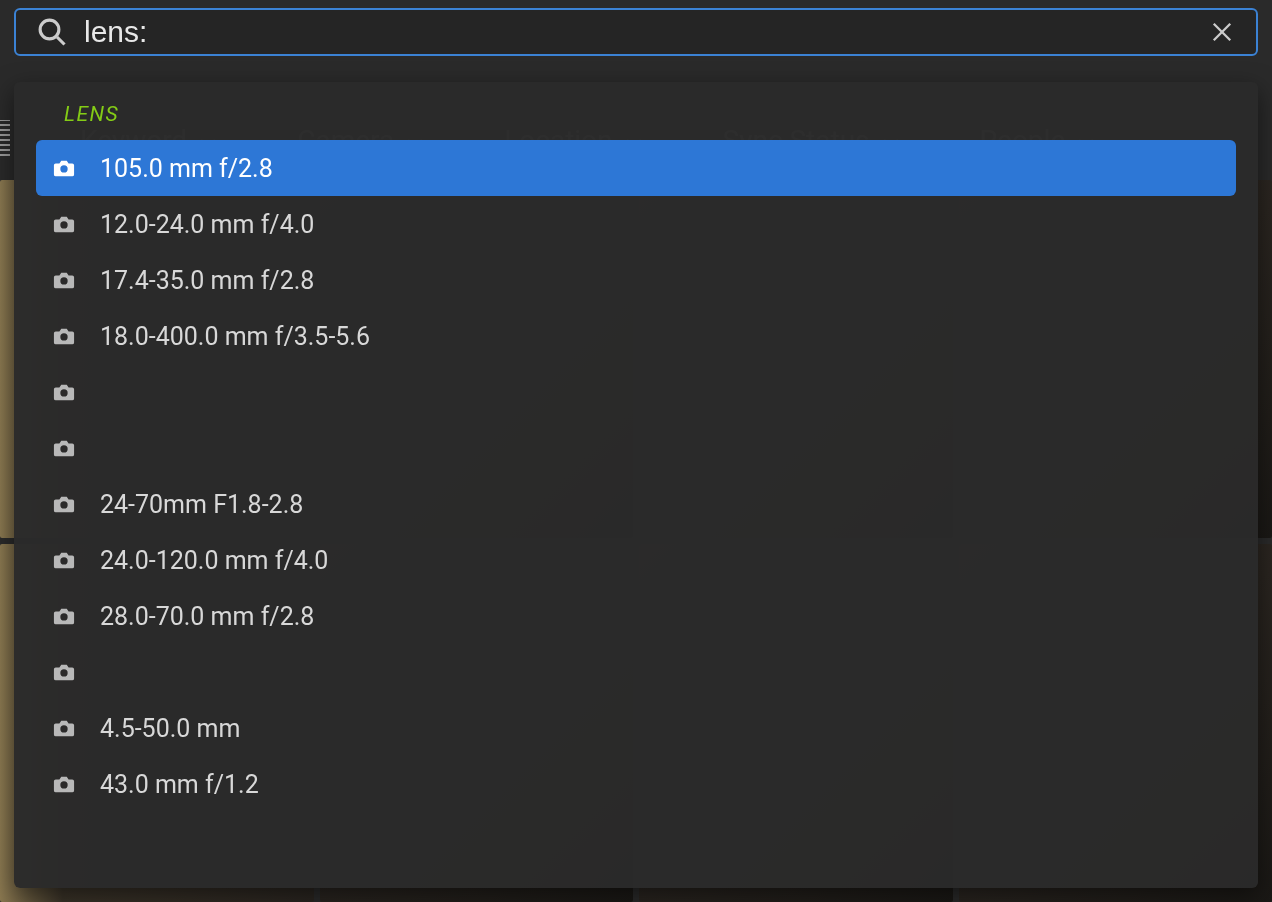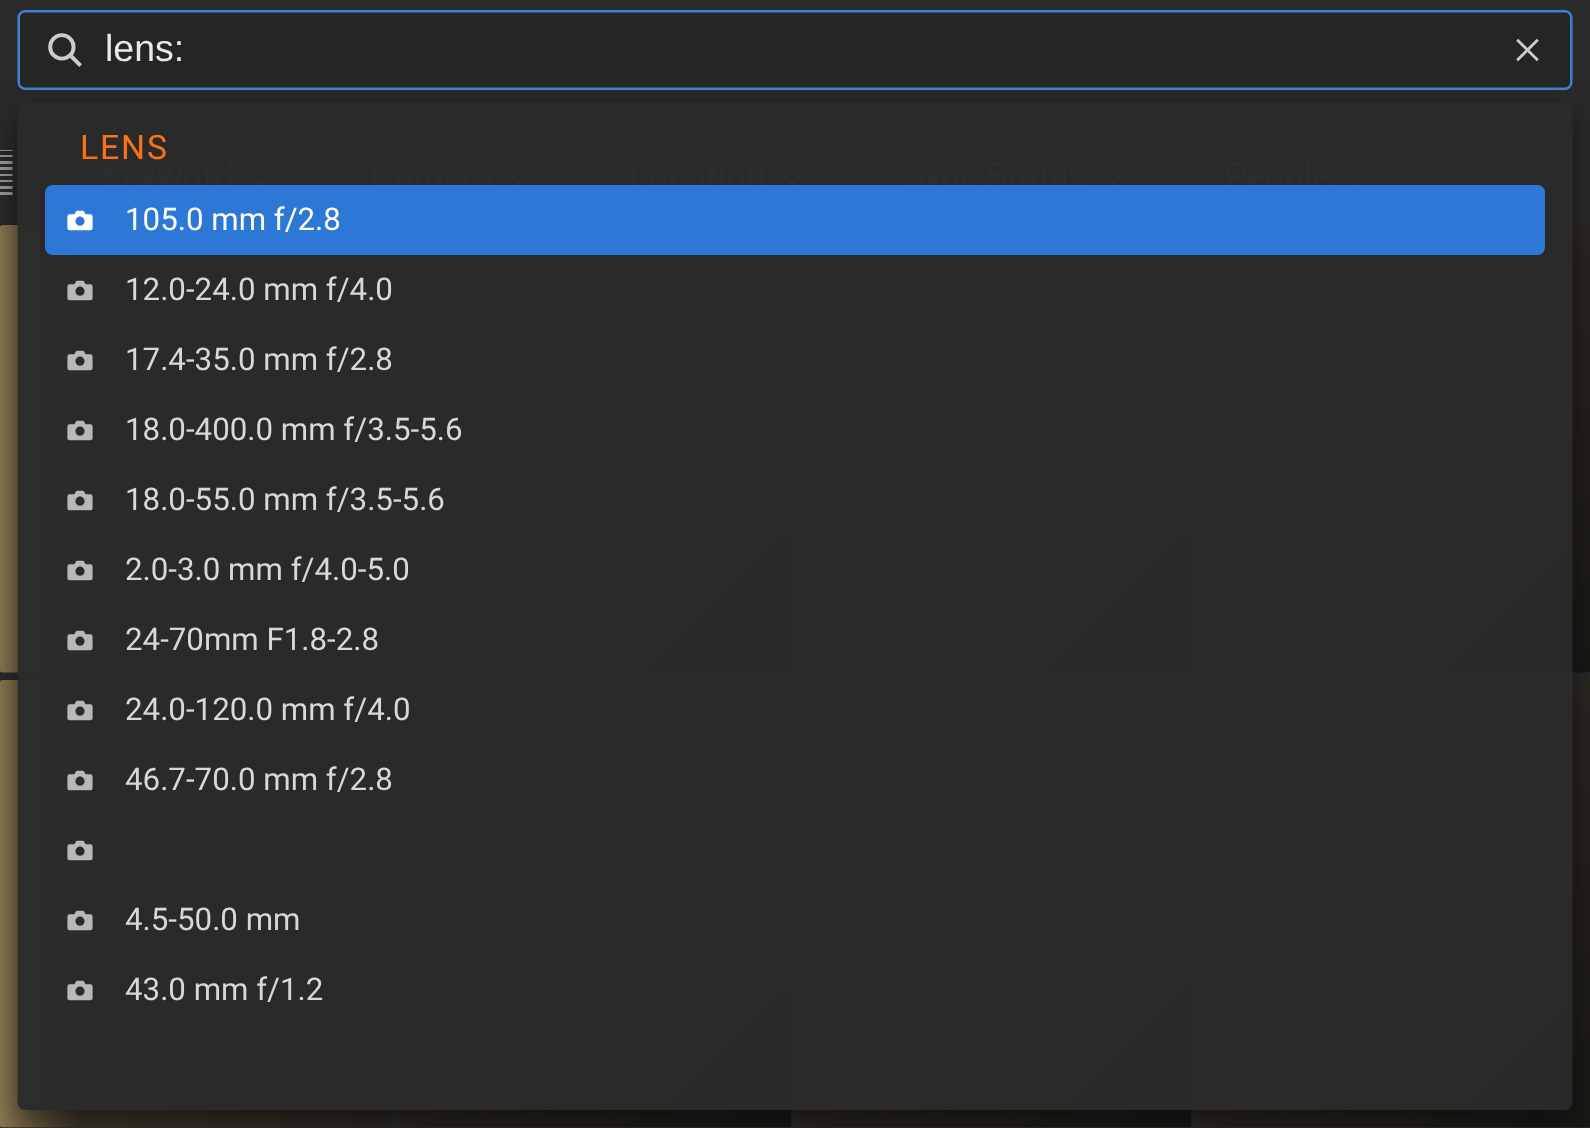--- a/index.html
+++ b/index.html
@@ -62,21 +62,21 @@
     .thumb.left-edge {
       background: linear-gradient(90deg, #8a7850 0%, #3a3328 20%, #2a2520 100%);
     }
     
     
     .search-container {
       position: absolute;
       top: 8px;
       left: 14px;
       right: 14px;
-      height: 64px;
+      height: 48px;
       background: #252525;
       border: 2px solid #3b82d4;
       border-radius: 6px;
       display: flex;
       align-items: center;
       padding: 0 16px;
       z-index: 10;
     }
     .search-icon-wrap {
       display: flex;
@@ -129,25 +129,26 @@
       overflow: hidden;
       z-index: 9;
       box-shadow: 0 8px 24px rgba(0,0,0,0.5);
     }
     .dropdown-inner {
       height: 100%;
       overflow-y: auto;
       padding: 8px 22px 8px 22px;
     }
     .dropdown-section-header {
-      color: #f97316;
-      font-size: 27px;
+      color: #84cc16;
+      font-size: 21px;
       font-weight: 400;
       letter-spacing: 1.5px;
       padding: 12px 28px 14px 28px;
+      font-style: italic;
     }
     .suggestion-item {
       display: flex;
       align-items: center;
       gap: 24px;
       height: 56px;
       padding: 0 16px;
       border-radius: 6px;
       cursor: pointer;
       color: #d8d8d8;
@@ -311,29 +312,27 @@
 </svg>
           </span>
           <span class="suggestion-label">18.0-400.0 mm f/3.5-5.6</span>
         </div>
         <div class="suggestion-item">
           <span class="camera-icon-wrap">
             <svg viewBox="0 0 24 20">
   <path d="M3 5 h4 l2 -3 h6 l2 3 h4 a2 2 0 0 1 2 2 v10 a2 2 0 0 1 -2 2 h-18 a2 2 0 0 1 -2 -2 v-10 a2 2 0 0 1 2 -2 z M12 15 a4 4 0 1 0 0 -8 a4 4 0 0 0 0 8 z"></path>
 </svg>
           </span>
-          <span class="suggestion-label">18.0-55.0 mm f/3.5-5.6</span>
-        </div>
-        <div class="suggestion-item">
-          <span class="camera-icon-wrap">
-            <svg viewBox="0 0 24 20">
-  <path d="M3 5 h4 l2 -3 h6 l2 3 h4 a2 2 0 0 1 2 2 v10 a2 2 0 0 1 -2 2 h-18 a2 2 0 0 1 -2 -2 v-10 a2 2 0 0 1 2 -2 z M12 15 a4 4 0 1 0 0 -8 a4 4 0 0 0 0 8 z"></path>
-</svg>
-          </span>
-          <span class="suggestion-label">2.0-3.0 mm f/4.0-5.0</span>
+        </div>
+        <div class="suggestion-item">
+          <span class="camera-icon-wrap">
+            <svg viewBox="0 0 24 20">
+  <path d="M3 5 h4 l2 -3 h6 l2 3 h4 a2 2 0 0 1 2 2 v10 a2 2 0 0 1 -2 2 h-18 a2 2 0 0 1 -2 -2 v-10 a2 2 0 0 1 2 -2 z M12 15 a4 4 0 1 0 0 -8 a4 4 0 0 0 0 8 z"></path>
+</svg>
+          </span>
         </div>
         <div class="suggestion-item">
           <span class="camera-icon-wrap">
             <svg viewBox="0 0 24 20">
   <path d="M3 5 h4 l2 -3 h6 l2 3 h4 a2 2 0 0 1 2 2 v10 a2 2 0 0 1 -2 2 h-18 a2 2 0 0 1 -2 -2 v-10 a2 2 0 0 1 2 -2 z M12 15 a4 4 0 1 0 0 -8 a4 4 0 0 0 0 8 z"></path>
 </svg>
           </span>
           <span class="suggestion-label">24-70mm F1.8-2.8</span>
         </div>
         <div class="suggestion-item">
@@ -343,21 +342,21 @@
 </svg>
           </span>
           <span class="suggestion-label">24.0-120.0 mm f/4.0</span>
         </div>
         <div class="suggestion-item">
           <span class="camera-icon-wrap">
             <svg viewBox="0 0 24 20">
   <path d="M3 5 h4 l2 -3 h6 l2 3 h4 a2 2 0 0 1 2 2 v10 a2 2 0 0 1 -2 2 h-18 a2 2 0 0 1 -2 -2 v-10 a2 2 0 0 1 2 -2 z M12 15 a4 4 0 1 0 0 -8 a4 4 0 0 0 0 8 z"></path>
 </svg>
           </span>
-          <span class="suggestion-label">46.7-70.0 mm f/2.8</span>
+          <span class="suggestion-label">28.0-70.0 mm f/2.8</span>
         </div>
         <div class="suggestion-item">
           <span class="camera-icon-wrap">
             <svg viewBox="0 0 24 20">
   <path d="M3 5 h4 l2 -3 h6 l2 3 h4 a2 2 0 0 1 2 2 v10 a2 2 0 0 1 -2 2 h-18 a2 2 0 0 1 -2 -2 v-10 a2 2 0 0 1 2 -2 z M12 15 a4 4 0 1 0 0 -8 a4 4 0 0 0 0 8 z"></path>
 </svg>
           </span>
         </div>
         <div class="suggestion-item">
           <span class="camera-icon-wrap">

